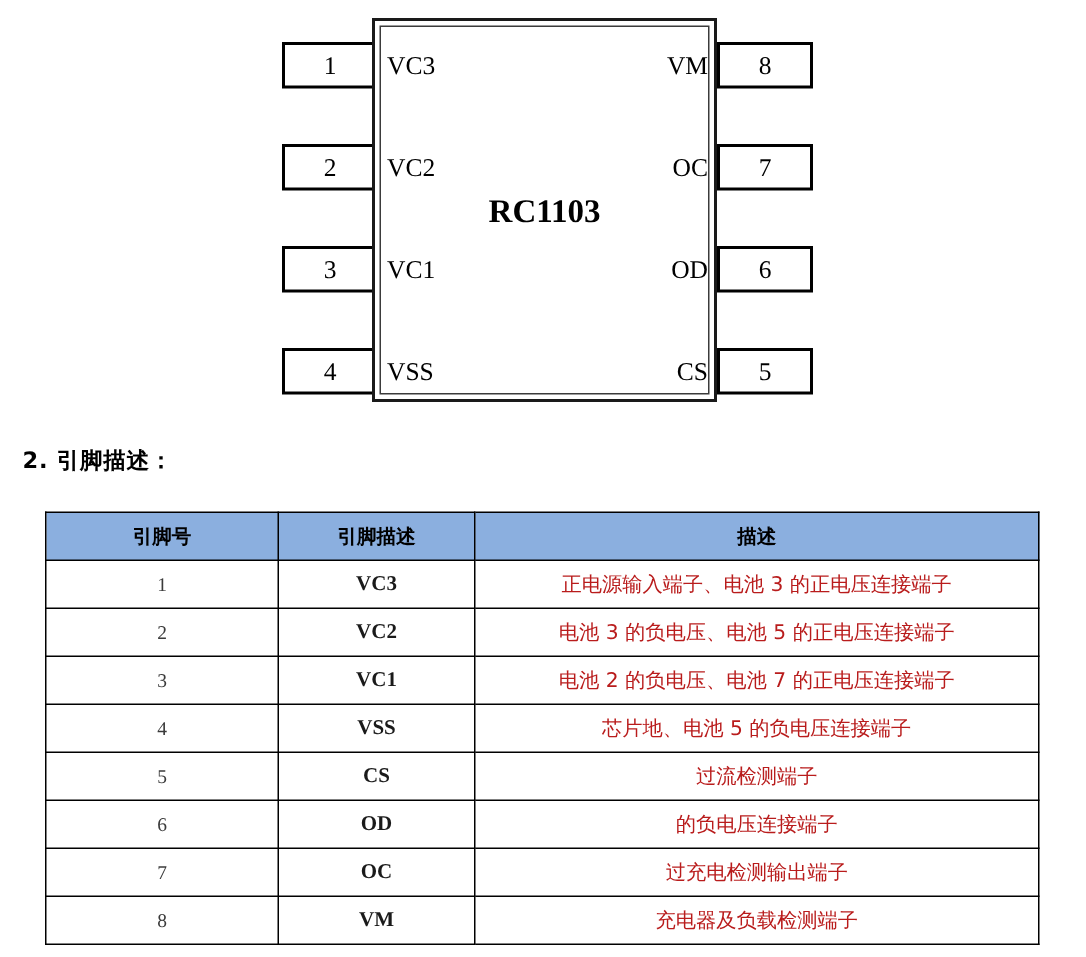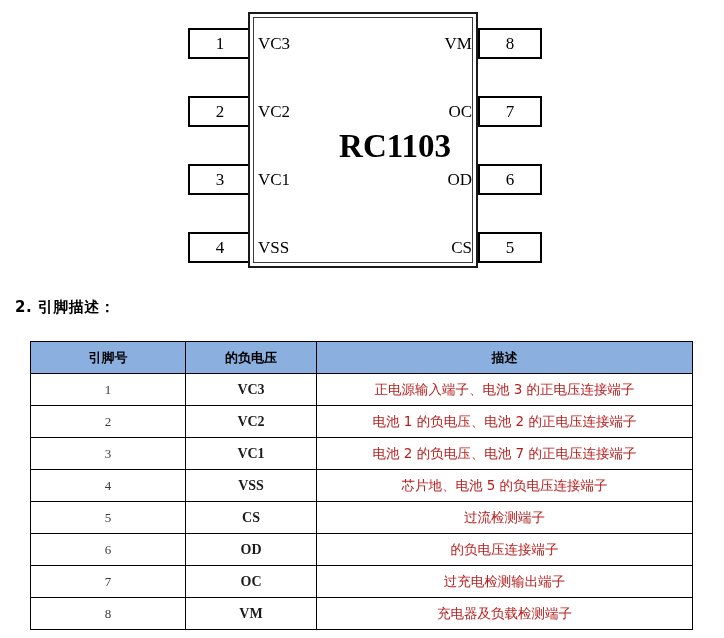--- a/index.html
+++ b/index.html
@@ -46,26 +46,25 @@
     border: 1px solid #3b3b3b;
     box-sizing: border-box;
   }
 
   #chip-label {
     position: absolute;
     left: 248px;
     top: 128px;
     width: 230px;
     text-align: center;
-    font-size: 33px;
+    font-size: 22px;
     font-weight: bold;
     font-family: "Liberation Serif", "DejaVu Serif", serif;
     letter-spacing: 0px;
     z-index: 4;
-    padding-left: 32px;
   }
 
   
   .pin-box {
     position: absolute;
     box-sizing: border-box;
     border: 2px solid #000000;
     background: #ffffff;
     font-size: 17px;
     text-align: center;
@@ -190,34 +189,34 @@
 <div id="pin-table-wrap">
   <table id="pin-table">
     <colgroup>
       <col class="c1">
         <col class="c2">
         <col class="c3">
     </colgroup>
     <thead>
       <tr>
         <th>引脚号</th>
-        <th>的负电压</th>
+        <th>引脚描述</th>
         <th>描述</th>
       </tr>
     </thead>
     <tbody>
       <tr>
         <td class="col-num">1</td>
         <td class="col-name">VC3</td>
         <td class="col-desc">正电源输入端子、电池 3 的正电压连接端子</td>
       </tr>
       <tr>
         <td class="col-num">2</td>
         <td class="col-name">VC2</td>
-        <td class="col-desc">电池 1 的负电压、电池 2 的正电压连接端子</td>
+        <td class="col-desc">电池 3 的负电压、电池 5 的正电压连接端子</td>
       </tr>
       <tr>
         <td class="col-num">3</td>
         <td class="col-name">VC1</td>
         <td class="col-desc">电池 2 的负电压、电池 7 的正电压连接端子</td>
       </tr>
       <tr>
         <td class="col-num">4</td>
         <td class="col-name">VSS</td>
         <td class="col-desc">芯片地、电池 5 的负电压连接端子</td>

